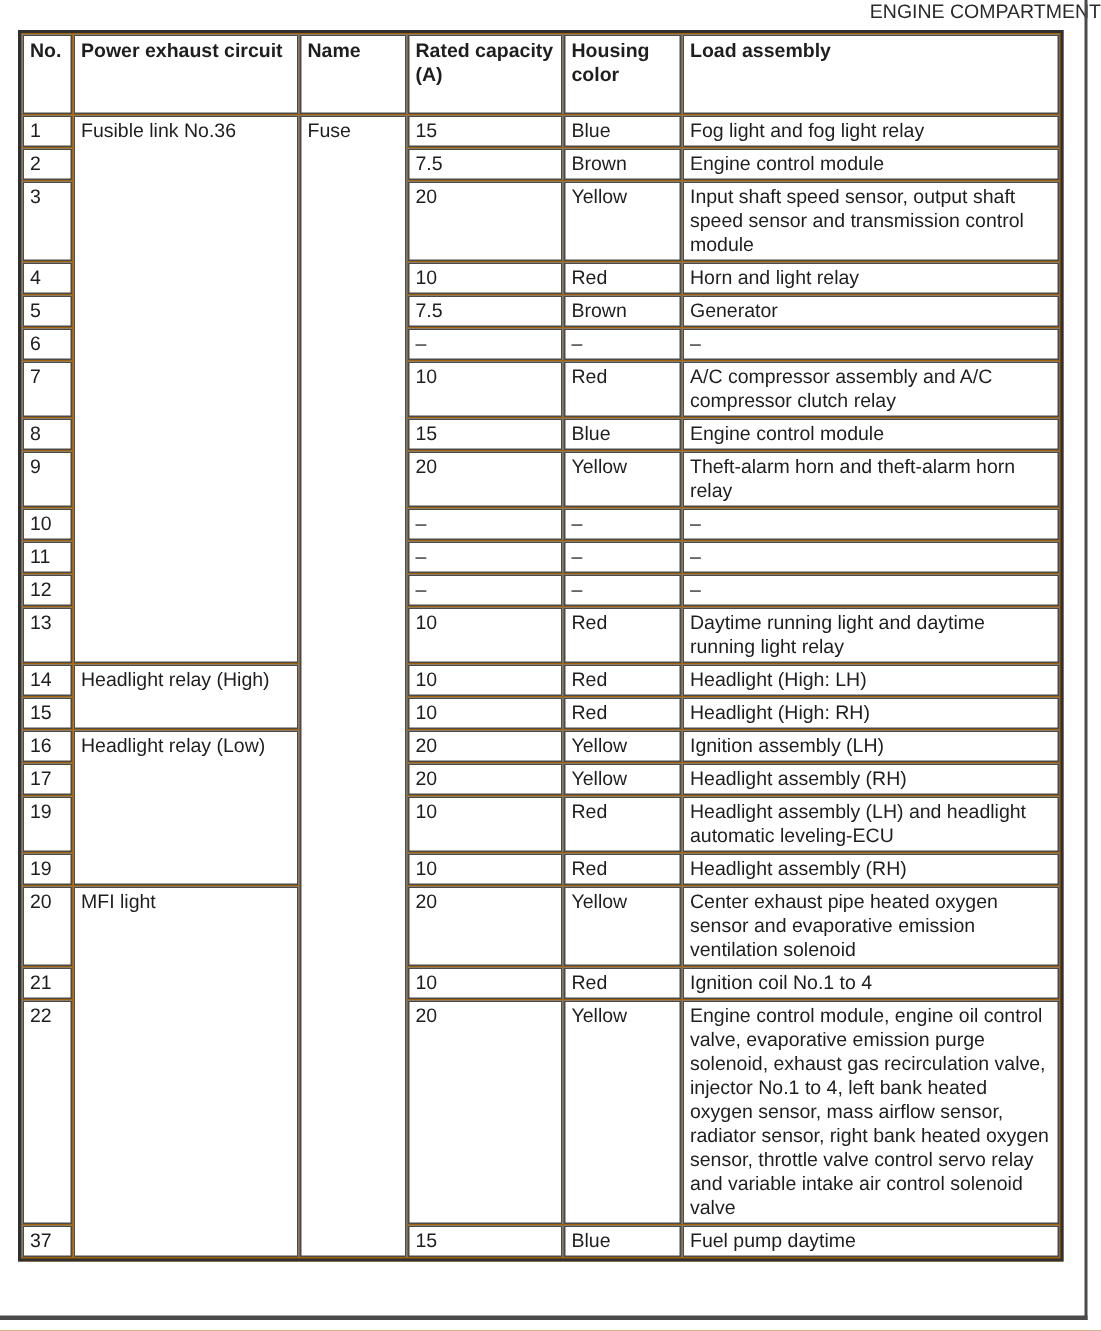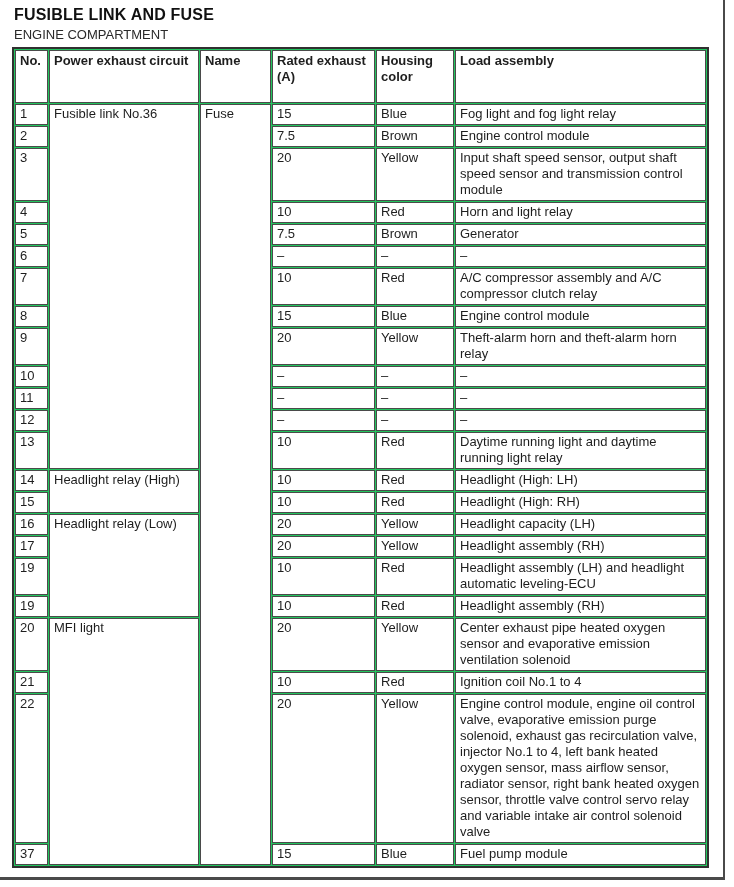--- a/index.html
+++ b/index.html
@@ -12,28 +12,29 @@
     position: relative;
     overflow: hidden;
   }
   .doc-title {
     font-size: 16px; font-weight: bold; color: #111;
     margin: 6px 0 3px 14px; letter-spacing: 0.2px;
   }
   .doc-subtitle {
     font-size: 13px; color: #2a2a2a;
     margin: 0 0 5px 14px;
+    text-align: right;
   }
   table.fuse-table {
     margin-left: 12px;
     width: 692px;
     table-layout: fixed;
     border-collapse: separate;
     border-spacing: 1px;
-    background: #22c55e;
+    background: #a16207;
     border: 2px solid #303030;
   }
   .fuse-table th, .fuse-table td {
     border: 1px solid #4a4a4a;
     background: #ffffff;
     font-size: 13px;
     line-height: 16px;
     padding: 1px 4px 2px 4px;
     text-align: left;
     vertical-align: top;
@@ -54,38 +55,37 @@
     position: absolute;
     top: 877px; left: 0;
     width: 725px; height: 3px;
     background: #4a4a4a;
   }
 </style>
 </head>
 <body>
 
 <div class="page">
-  <div class="doc-title">FUSIBLE LINK AND FUSE</div>
   <div class="doc-subtitle">ENGINE COMPARTMENT</div>
 
   <table class="fuse-table">
     <colgroup>
       <col style="width:33px">
       <col style="width:150px">
       <col style="width:71px">
       <col style="width:103px">
       <col style="width:78px">
       <col style="width:251px">
     </colgroup>
     <thead>
       <tr>
         <th>No.</th>
         <th>Power exhaust circuit</th>
         <th>Name</th>
-        <th>Rated exhaust (A)</th>
+        <th>Rated capacity (A)</th>
         <th>Housing color</th>
         <th>Load assembly</th>
       </tr>
     </thead>
     <tbody>
         <tr>
     <td>1</td>
     <td rowspan="13">Fusible link No.36</td>
     <td rowspan="23">Fuse</td>
     <td>15</td>
@@ -190,21 +190,21 @@
     <td>10</td>
     <td>Red</td>
     <td>Headlight (High: RH)</td>
   </tr>
         <tr>
     <td>16</td>
     <td rowspan="4">Headlight relay (Low)</td>
 
     <td>20</td>
     <td>Yellow</td>
-    <td>Headlight capacity (LH)</td>
+    <td>Ignition assembly (LH)</td>
   </tr>
         <tr>
     <td>17</td>
 
     <td>20</td>
     <td>Yellow</td>
     <td>Headlight assembly (RH)</td>
   </tr>
         <tr>
     <td>19</td>
@@ -240,20 +240,20 @@
 
     <td>20</td>
     <td>Yellow</td>
     <td>Engine control module, engine oil control valve, evaporative emission purge solenoid, exhaust gas recirculation valve, injector No.1 to 4, left bank heated oxygen sensor, mass airflow sensor, radiator sensor, right bank heated oxygen sensor, throttle valve control servo relay and variable intake air control solenoid valve</td>
   </tr>
         <tr>
     <td>37</td>
 
     <td>15</td>
     <td>Blue</td>
-    <td>Fuel pump module</td>
+    <td>Fuel pump daytime</td>
   </tr>
       </tbody>
   </table>
 
   <div class="page-border-right"></div>
   <div class="page-border-bottom"></div>
 </div>
 
 </body></html>

